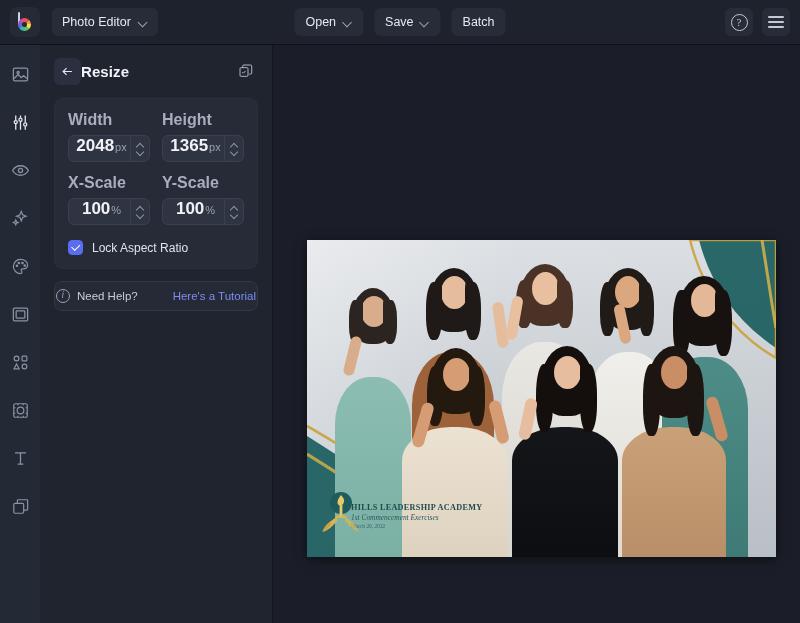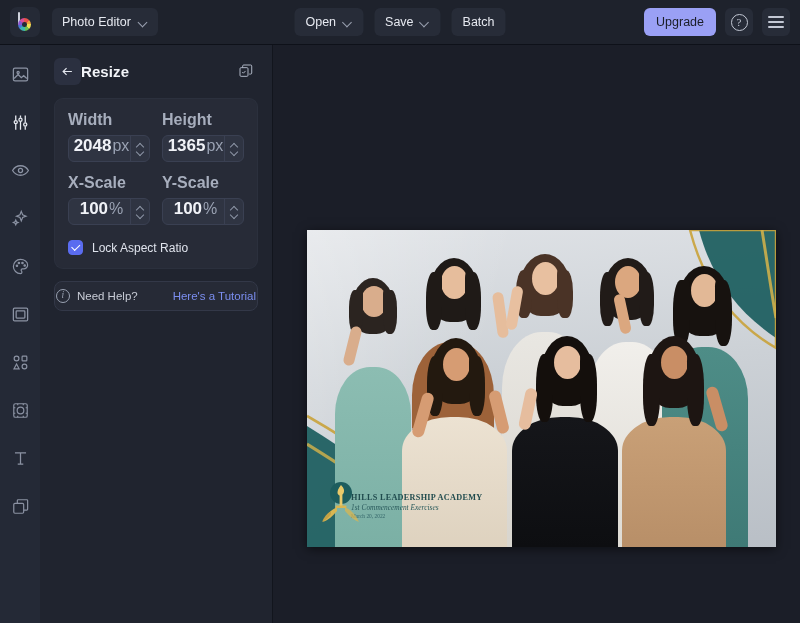--- a/index.html
+++ b/index.html
@@ -179,21 +179,21 @@
     flex: 1; min-width: 0;
     display: flex; align-items: baseline; justify-content: center;
     gap: 1px; padding-left: 4px;
   }
   .stepper .val {
     color: #f0f2f7; font-size: 17px; font-weight: bold;
     background: transparent; border: none; outline: none;
     width: auto; text-align: right;
     font-family: "Liberation Sans", sans-serif;
   }
-  .stepper .unit { color: #99a1b2; font-size: 16px; text-align: center; }
+  .stepper .unit { color: #99a1b2; font-size: 11px; text-align: center; }
   .spin {
     width: 19px; flex: 0 0 19px;
     border-left: 1px solid #3a4052;
     display: flex; flex-direction: column;
     align-items: center; justify-content: center; gap: 4px;
     cursor: pointer;
   }
   .caret-up, .caret-dn {
     width: 7px; height: 4px; position: relative;
   }
@@ -262,21 +262,21 @@
   .help-link { color: #7b8ef0; padding-left: 28px; }
 
   
   .canvas {
     flex: 1; min-width: 0;
     background: #1b1e28;
     position: relative;
   }
   .photo-wrap {
     position: absolute;
-    left: 34px; top: 185px;
+    left: 34px; top: 195px;
     width: 469px; height: 317px;
     box-shadow: 0 2px 10px rgba(0,0,0,.55);
     overflow: hidden;
     background: #cfd3d8;
   }
   .photo {
     position: absolute; inset: 0;
     background:
       radial-gradient(ellipse 52% 58% at 50% 86%, #efe9e2 0%, rgba(239,233,226,0) 62%),
       linear-gradient(175deg, #dfe2e6 0%, #ccd1d6 45%, #b9bfc6 100%);
@@ -354,23 +354,20 @@
       <button class="tb-btn">
         <span>Save</span>
         <span class="chev"></span>
       </button>
       <button class="tb-btn">
         <span>Batch</span>
       </button>
     </div>
 
     <div class="right-group">
-      <button class="upgrade-btn">
-        <span>Upgrade</span>
-      </button>
       <div class="icon-btn">
         <span class="q-circle">?</span>
       </div>
       <div class="icon-btn">
         <span class="burger">
             <i></i>
             <i></i>
             <i></i>
           </span>
       </div>

